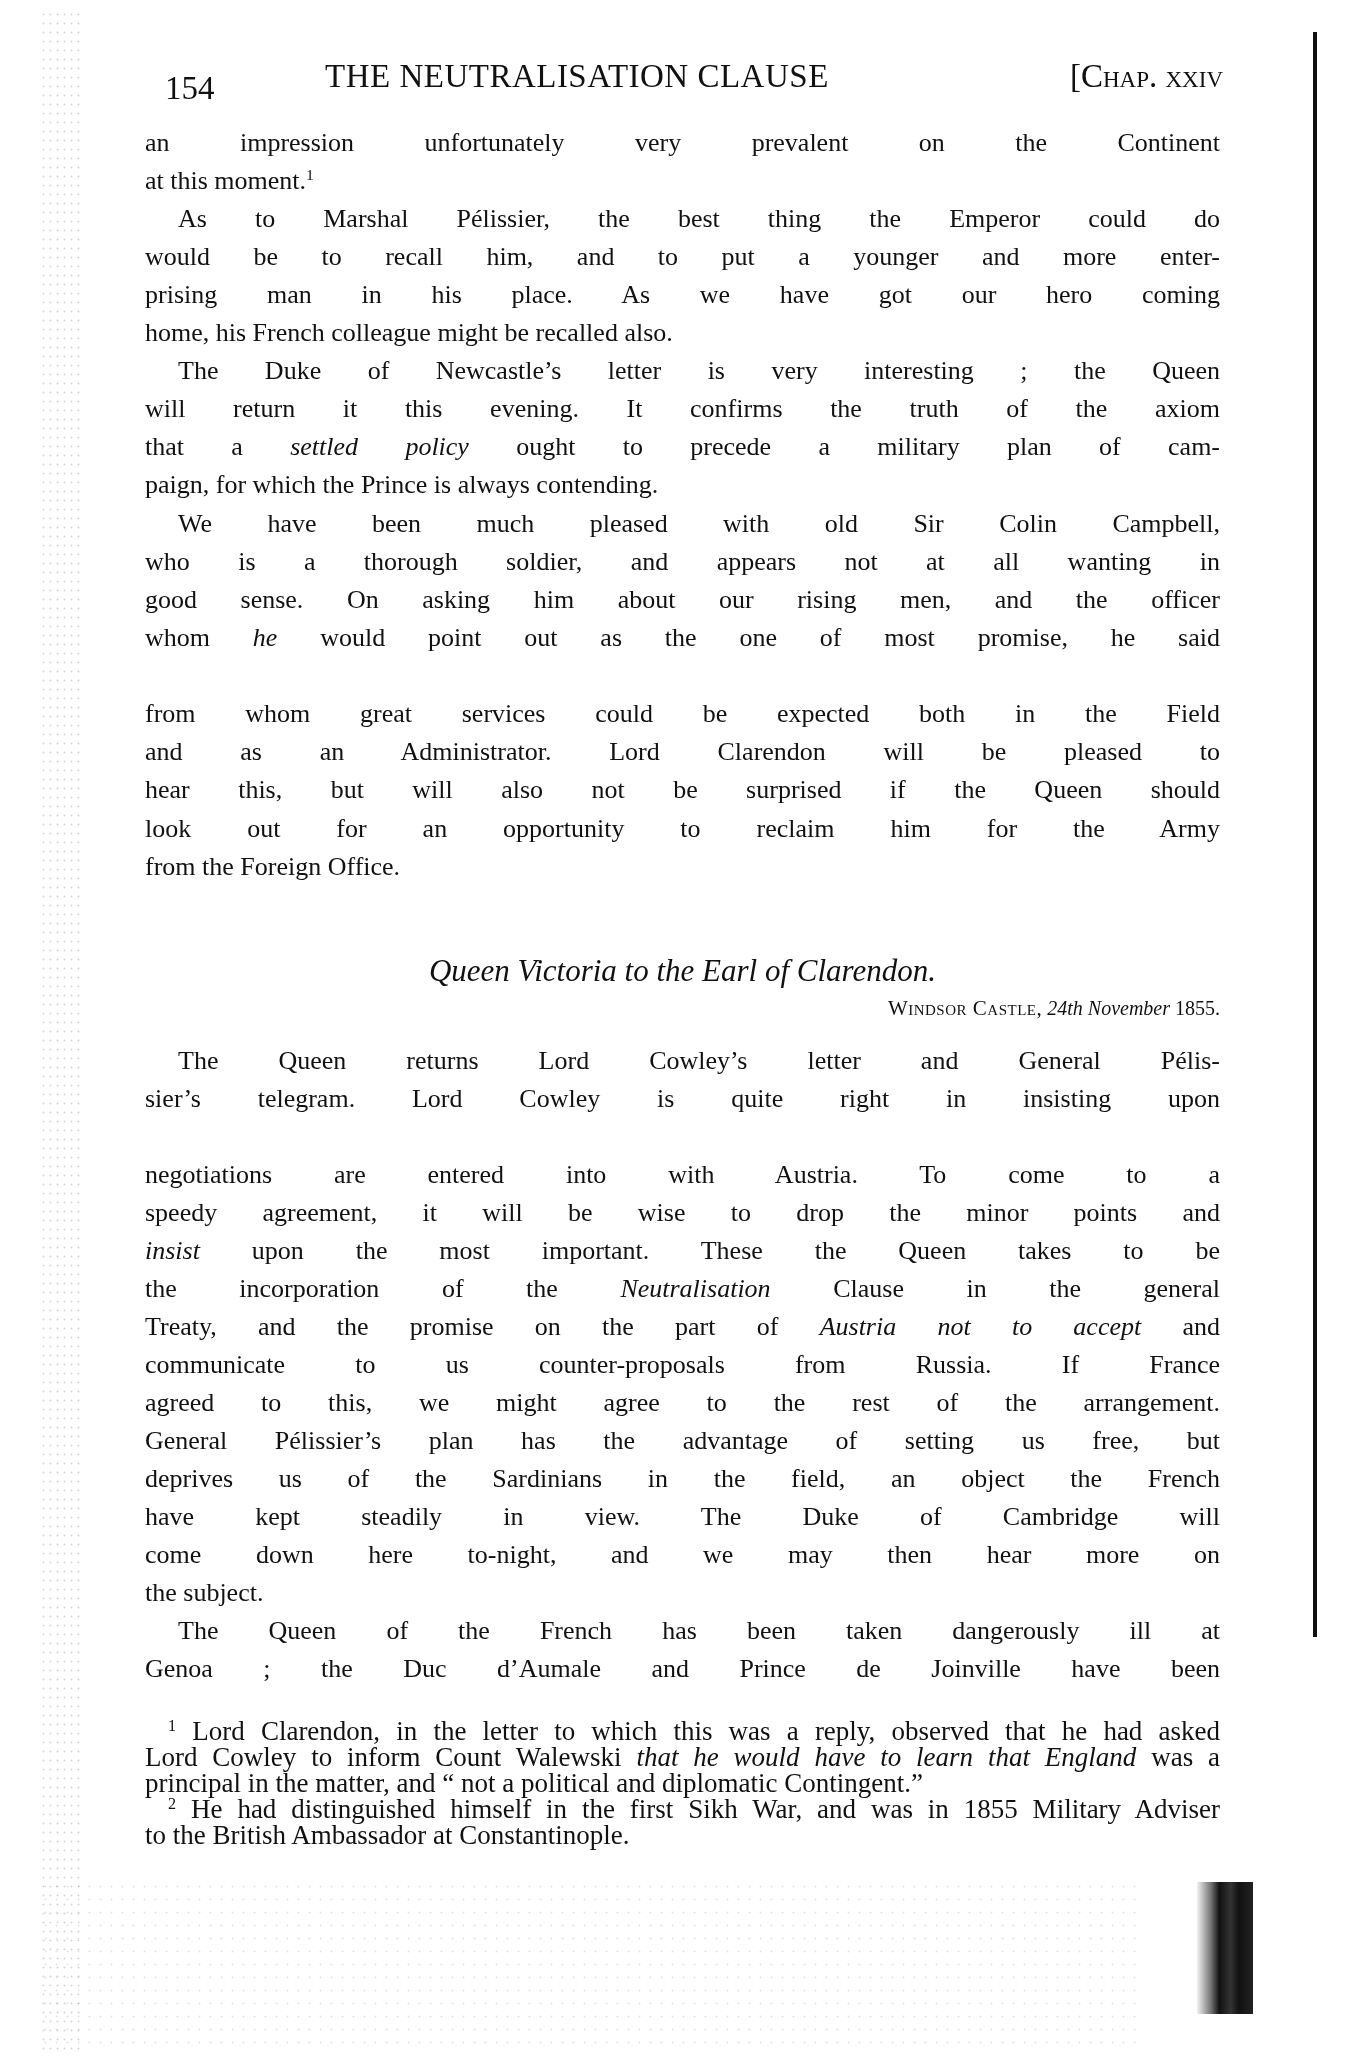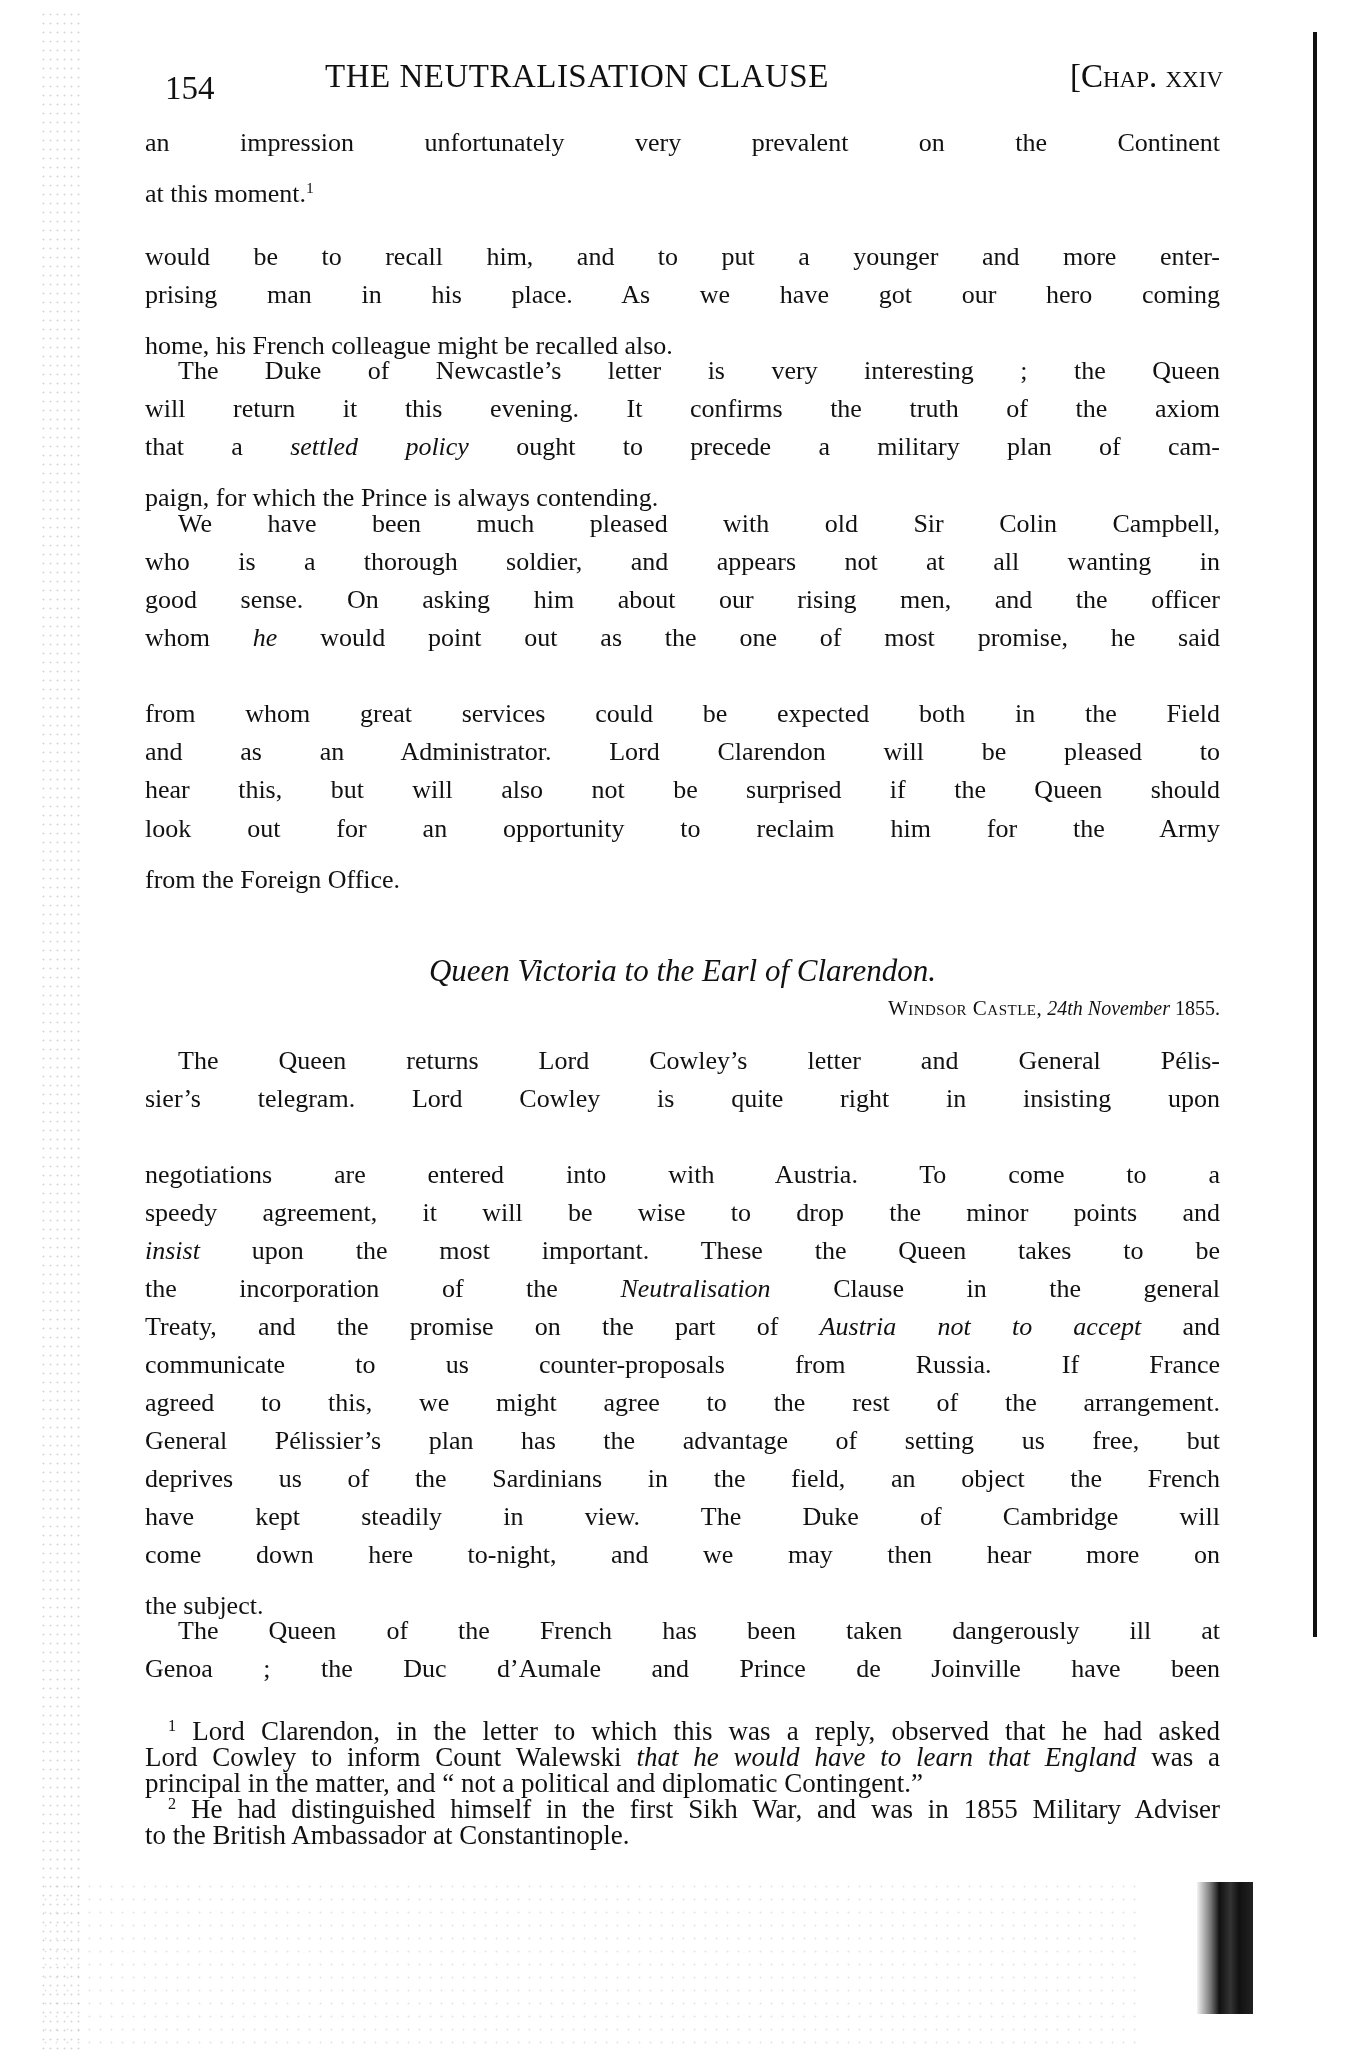--- a/index.html
+++ b/index.html
@@ -8,21 +8,21 @@
   .page { position: absolute; left: 0; top: 0; width: 1347px; height: 2063px; }
   .header { position: absolute; left: 165px; top: 58px; width: 1058px; height: 44px;
             font-family: "Liberation Serif", serif; font-size: 33px; white-space: nowrap; }
   .header .pno { position: absolute; left: 0; top: 12px; }
   .header .title { position: absolute; left: 160px; top: 0; letter-spacing: 0.5px; }
   .header .chap { position: absolute; right: 0; top: 0; font-variant: small-caps; }
   .line { position: absolute; left: 145px; width: 1075px; height: 38px;
           font-family: "Liberation Serif", serif; font-size: 26px; line-height: 38px;
           white-space: nowrap; text-align: justify; text-align-last: justify; }
   .line.indent { left: 178px; width: 1042px; }
-  .line.last { text-align-last: left; margin-top: 13px; }
+  .line.last { text-align-last: left; }
   .line i, .fn i { font-style: italic; }
   sup { font-size: 60%; line-height: 0; vertical-align: 0.55em; }
   .letter-title { position: absolute; left: 145px; width: 1075px; top: 953px;
                   text-align: center; font-family: "Liberation Serif", serif;
                   font-style: italic; font-size: 31px; }
   .dateline { position: absolute; right: 127px; top: 996px;
               font-family: "Liberation Serif", serif; font-size: 20px; }
   .dateline .place { font-variant: small-caps; font-size: 21px; letter-spacing: 0.5px; }
   .fn { position: absolute; left: 145px; width: 1075px; height: 26px;
         font-family: "Liberation Serif", serif; font-size: 27px; line-height: 26px;
@@ -49,20 +49,21 @@
   <div class="smudge"></div>
 
   <div class="header">
     <span class="pno">154</span>
     <span class="title">THE NEUTRALISATION CLAUSE</span>
     <span class="chap">[Chap. xxiv</span>
   </div>
 
   <div class="line" style="top:124px"><span>an impression unfortunately very prevalent on the Continent</span></div>
   <div class="line last" style="top:162px"><span>at this moment.</span><sup>1</sup></div>
+  <div class="line indent" style="top:200px"><span>As to Marshal Pélissier, the best thing the Emperor could do</span></div>
   <div class="line" style="top:238px"><span>would be to recall him, and to put a younger and more enter-</span></div>
   <div class="line" style="top:276px"><span>prising man in his place.  As we have got our hero coming</span></div>
   <div class="line last" style="top:314px"><span>home, his French colleague might be recalled also.</span></div>
   <div class="line indent" style="top:352px"><span>The Duke of Newcastle’s letter is very interesting ; the Queen</span></div>
   <div class="line" style="top:390px"><span>will return it this evening.  It confirms the truth of the axiom</span></div>
   <div class="line" style="top:428px"><span>that a </span><i>settled policy</i><span> ought to precede a military plan of cam-</span></div>
   <div class="line last" style="top:466px"><span>paign, for which the Prince is always contending.</span></div>
   <div class="line indent" style="top:505px"><span>We have been much pleased with old Sir Colin Campbell,</span></div>
   <div class="line" style="top:543px"><span>who is a thorough soldier, and appears not at all wanting in</span></div>
   <div class="line" style="top:581px"><span>good sense.  On asking him about our rising men, and the officer</span></div>

